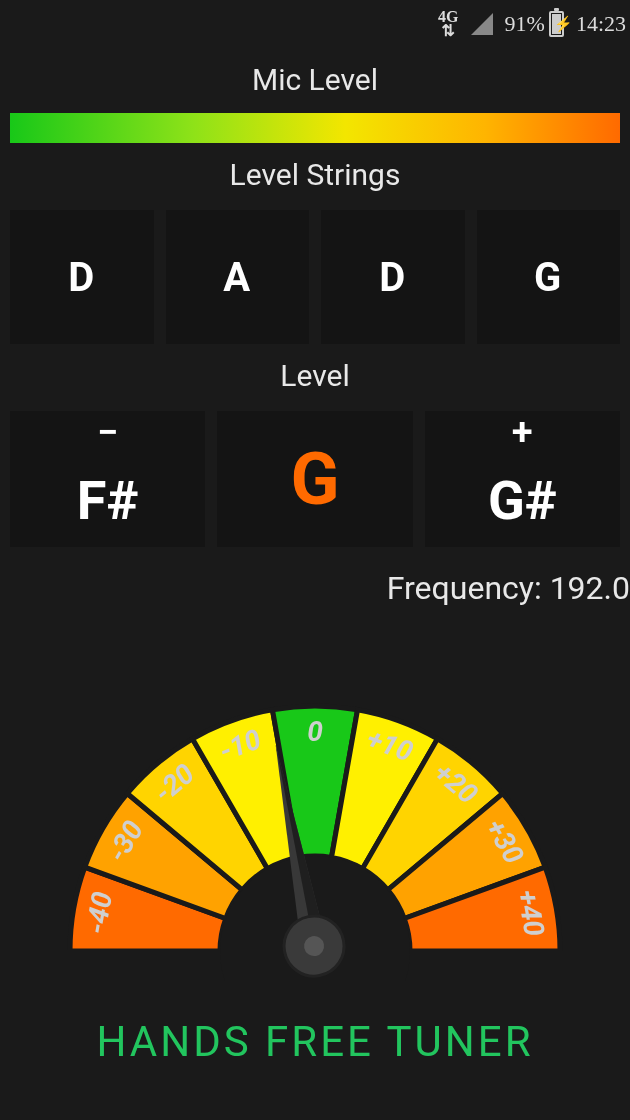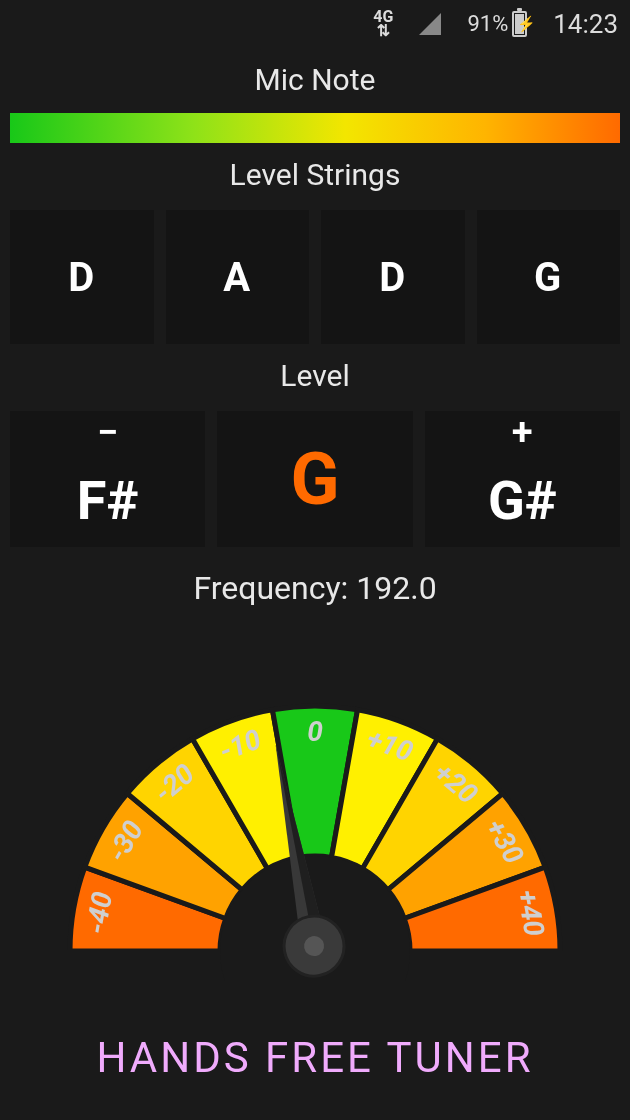--- a/index.html
+++ b/index.html
@@ -1,19 +1,19 @@
 <!DOCTYPE html>
 <html><head>
 <meta charset="utf-8">
 <style>
   * { box-sizing: border-box; margin: 0; padding: 0; }
   html, body { width: 630px; height: 1120px; background: #1a1a1a; font-family: -apple-system, "Segoe UI", Roboto, sans-serif; color: #fff; overflow: hidden; }
-  .status-bar { height: 48px; display: flex; justify-content: flex-end; align-items: center; padding: 0 12px; gap: 26px; font-size: 22px; color: #dcdcdc; }
+  .status-bar { height: 48px; display: flex; justify-content: flex-end; align-items: center; padding: 0 4px; gap: 12px; font-size: 22px; color: #dcdcdc; font-family: Liberation Serif, serif; }
   .status-bar .net { font-size: 16px; line-height: 14px; font-weight: 700; text-align: center; }
-  .status-bar .clock { font-size: 26px; font-weight: 400; }
+  .status-bar .clock { font-size: 22px; font-weight: 400; }
   .signal { width: 0; height: 0; border-style: solid; border-width: 0 0 22px 22px; border-color: transparent transparent #888 transparent; }
   .batt { display: flex; align-items: flex-start; gap: 4px; }
   .batt-icon { width: 15px; height: 26px; border: 2px solid #ccc; border-radius: 2px; position: relative; }
   .batt-icon::before { content:""; position:absolute; left:3px; right:3px; top:-5px; height:3px; background:#ccc; border-radius:1px;}
   .batt-fill { position:absolute; left:1px; right:1px; bottom:1px; height:90%; background:#ccc; }
   .bolt { position:absolute; left:3px; top:2px; font-size:15px; color:#1a1a1a; }
 
   .section-title { text-align: center; font-size: 30px; font-weight: 400; color: #e8e8e8; margin-top: 14px; }
 
   .mic-bar { height: 30px; margin: 16px 10px 0 10px; background: linear-gradient(90deg, #18c818 0%, #8ee218 30%, #f3e600 55%, #ffb400 78%, #ff6a00 100%); }
@@ -21,45 +21,45 @@
   .strings-row { display: flex; gap: 12px; margin: 18px 10px 0 10px; }
   .string-btn { flex: 1; height: 134px; background: #141414; display: flex; align-items: center; justify-content: center; font-size: 40px; font-weight: 700; letter-spacing: 1px; cursor: pointer; }
 
   .note-row { display: flex; gap: 12px; margin: 18px 10px 0 10px; }
   .note-cell { flex: 1; height: 136px; background: #141414; display: flex; flex-direction: column; align-items: center; justify-content: flex-start; cursor: pointer; }
   .note-cell .sign { font-size: 38px; font-weight: 600; height: 42px; line-height: 42px; }
   .note-cell .nt { font-size: 54px; font-weight: 700; flex:1; display:flex; align-items:center; }
   .note-cell.current .nt { color: #ff6a00; font-size: 72px; }
   .note-cell.current { justify-content: center; }
 
-  .freq-line { text-align: center; font-size: 32px; color: #e8e8e8; margin-top: 22px; }
+  .freq-line { text-align: right; font-size: 32px; color: #e8e8e8; margin-top: 22px; }
 
   .gauge-wrap { position: relative; width: 560px; height: 310px; margin: 64px auto 0 auto; }
   .gauge-wrap svg { width: 100%; height: 100%; }
   .gauge-label { font-family: inherit; font-style: italic; font-weight: 700; fill: #cfcfcf; font-size: 28px; }
 
-  .footer { text-align: center; font-size: 42px; letter-spacing: 3px; font-weight: 400; color: #f0abfc; margin-top: 52px; }
+  .footer { text-align: center; font-size: 42px; letter-spacing: 3px; font-weight: 400; color: #22c55e; margin-top: 36px; }
 </style>
 </head>
 <body>
 
 <div class="status-bar">
   <div class="net"><span>4G</span><br>⇅</div>
   <div class="signal"></div>
   <div class="batt">
     <span>91%</span>
     <div class="batt-icon">
         <div class="batt-fill"></div>
         <span class="bolt">⚡</span>
       </div>
   </div>
   <span class="clock">14:23</span>
 </div>
 
-<div class="section-title">Mic Note</div>
+<div class="section-title">Mic Level</div>
 <div class="mic-bar"></div>
 
 <div class="section-title">Level Strings</div>
 <div class="strings-row">
   <div class="string-btn">D</div>
   <div class="string-btn">A</div>
   <div class="string-btn">D</div>
   <div class="string-btn">G</div>
 </div>
 

